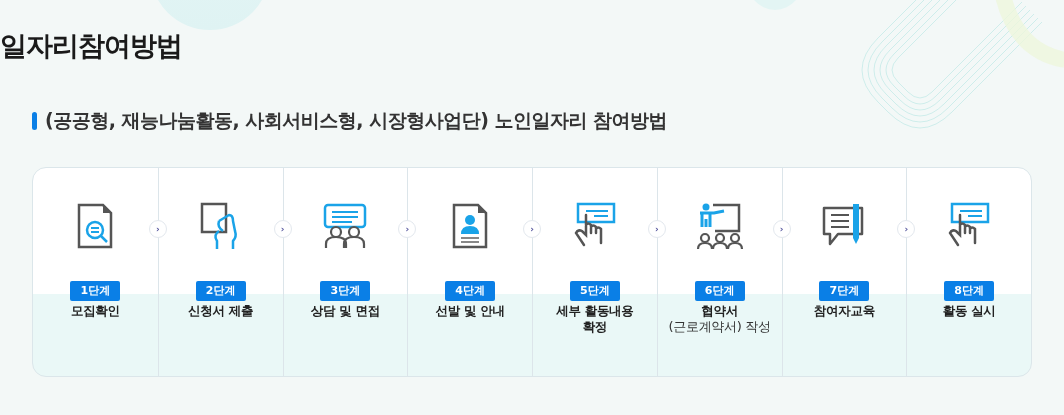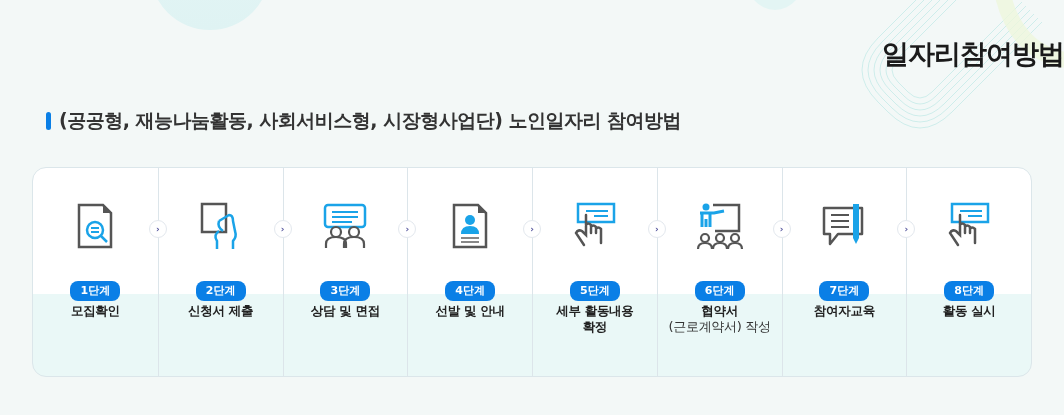--- a/index.html
+++ b/index.html
@@ -16,46 +16,46 @@
     background: linear-gradient(180deg, #e6f6f6, #dff3f3);
   }
   .deco-circle2 {
     position: absolute; left: 745px; top: -60px; width: 60px; height: 70px;
     border-radius: 50%; background: #e3f5f4;
   }
   .deco-lines {
     position: absolute; left: 810px; top: -10px; width: 260px; height: 160px;
   }
   .page-title {
-    position: absolute; left: 0; top: 36px; width: 1064px; text-align: right;
+    position: absolute; left: 0; top: 28px; width: 1064px; text-align: left;
     font-size: 27px; font-weight: bold; color: #1a1a1a; letter-spacing: -1px;
   }
   .section-heading {
-    position: absolute; left: 46px; top: 108px; display: flex; align-items: center;
+    position: absolute; left: 32px; top: 108px; display: flex; align-items: center;
     font-size: 19px; font-weight: bold; color: #333; letter-spacing: -0.5px;
   }
   .section-bar {
     width: 5px; height: 18px; border-radius: 3px; background: #0a7fe6; margin-right: 8px;
   }
   .steps-card {
     position: absolute; left: 32px; top: 167px; width: 1000px; height: 210px;
     border: 1px solid #dbe6ea; border-radius: 14px; overflow: visible;
     background: linear-gradient(180deg, #ffffff 0px, #ffffff 126px, #eaf8f7 126px, #eaf8f7 100%);
     display: flex;
   }
   .step {
     position: relative; width: 125px; height: 100%;
     border-left: 1px solid #dce5ea;
     display: flex; flex-direction: column; align-items: center;
   }
   .step:first-child { border-left: none; }
   .step-icon { margin-top: 32px; width: 50px; height: 52px; display: flex; align-items: center; justify-content: center; }
   .step-badge {
     margin-top: 29px; height: 20px; min-width: 50px; padding: 0 8px;
-    border-radius: 8px; background: #0a7fe6; color: #fff;
+    border-radius: 2px; background: #0a7fe6; color: #fff;
     font-size: 11px; font-weight: bold; line-height: 20px; text-align: center;
   }
   .step-label {
     margin-top: 2px; font-size: 12.5px; font-weight: bold; color: #222; text-align: center;
     line-height: 16px; letter-spacing: -0.3px;
   }
   .step-label.two { }
   .step-sublabel { font-size: 13px; font-weight: normal; color: #333; }
   .arrow {
     position: absolute; right: -9px; top: 52px; width: 18px; height: 18px;

